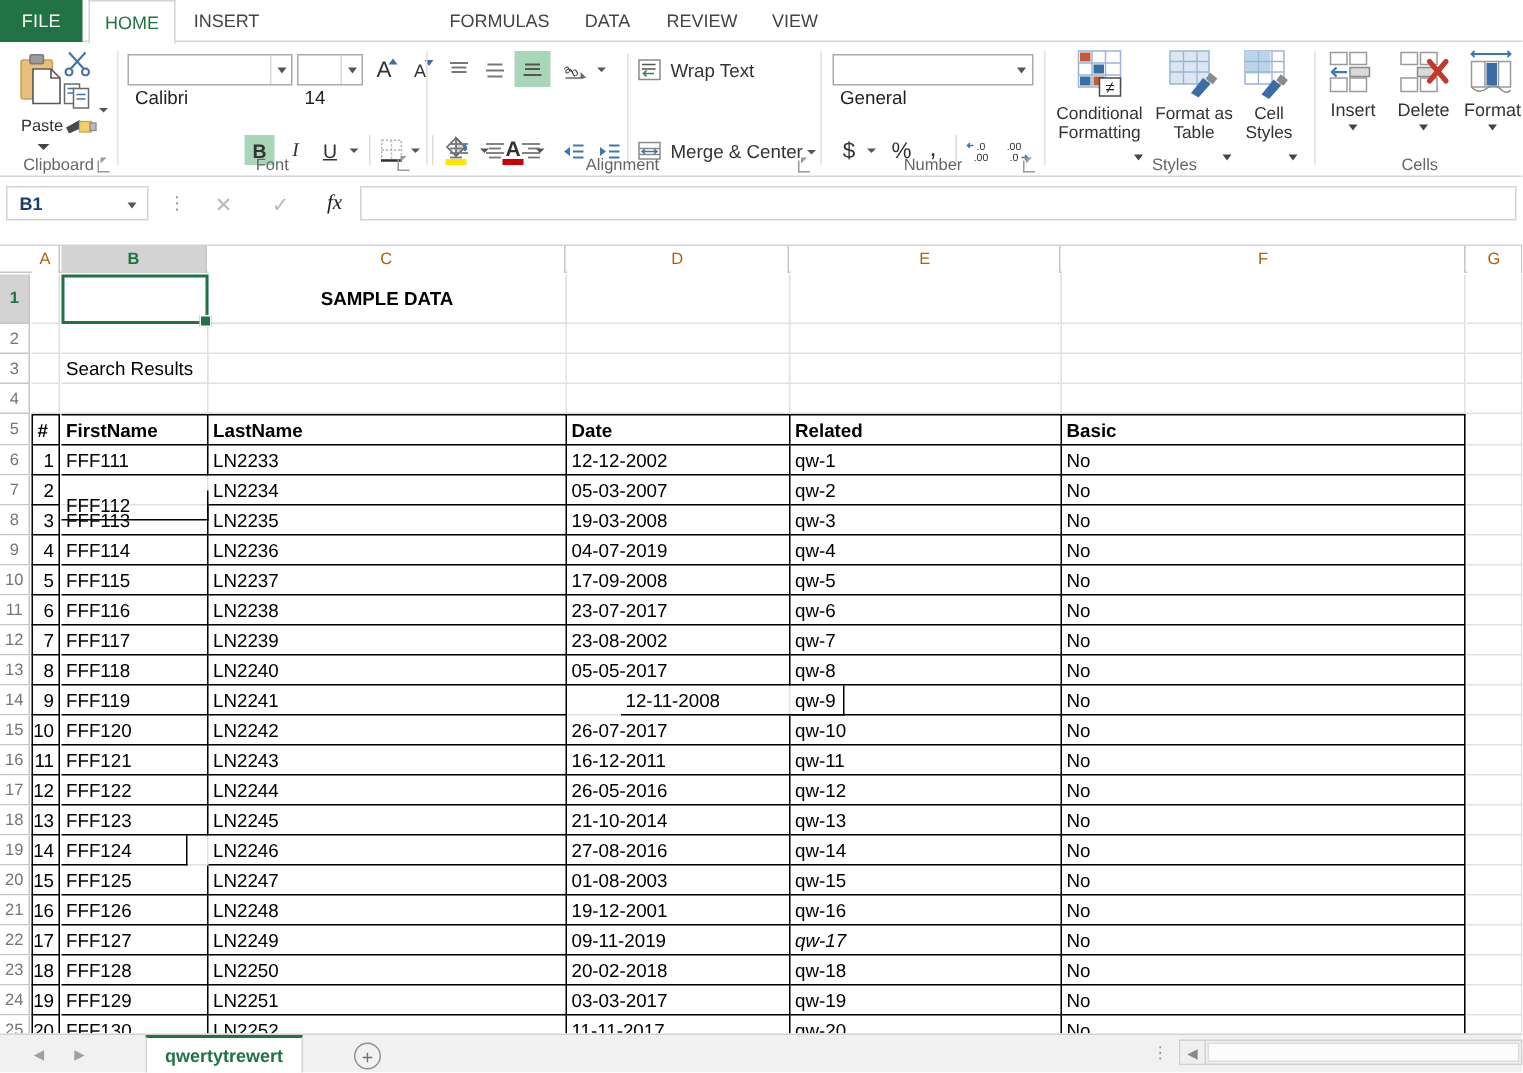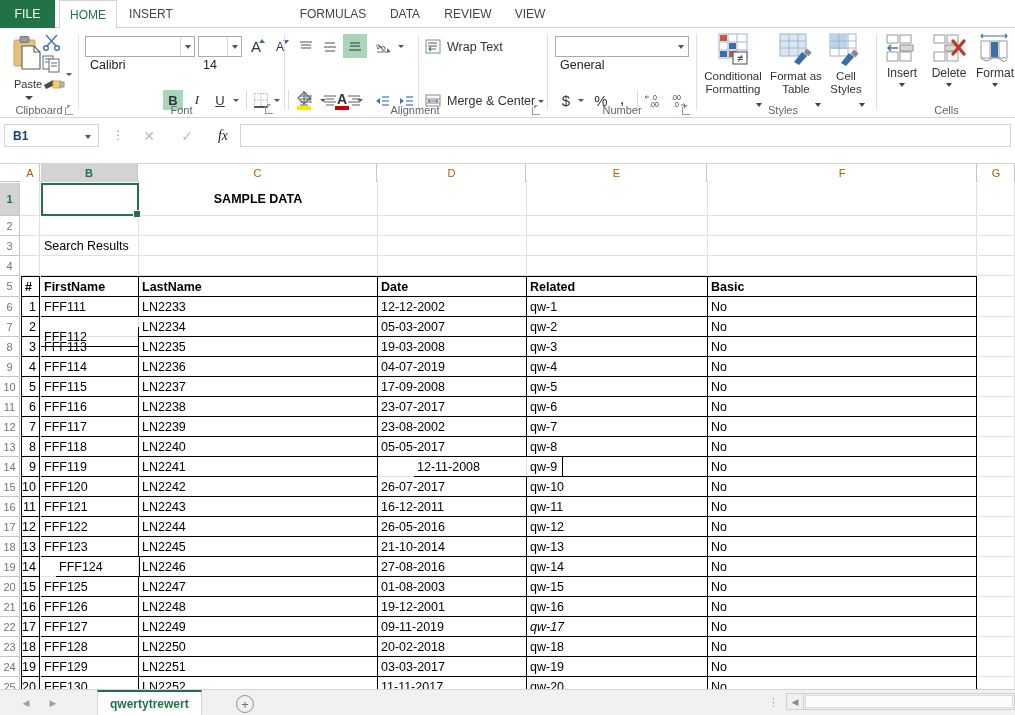--- a/index.html
+++ b/index.html
@@ -955,21 +955,21 @@
         <div class="cell tb" style="left: 378px; width: 149px; top: 353px; height: 20px;">26-05-2016</div>
         <div class="cell tb" style="left: 527px; width: 181px; top: 353px; height: 20px;">qw-12</div>
         <div class="cell tb" style="left: 708px; width: 269px; top: 353px; height: 20px;">No</div>
         <div class="cell tb tb-left right" style="left: 21px; width: 19px; top: 373px; height: 20px;">13</div>
         <div class="cell tb" style="left: 41px; width: 98px; top: 373px; height: 20px;">FFF123</div>
         <div class="cell tb" style="left: 139px; width: 239px; top: 373px; height: 20px;">LN2245</div>
         <div class="cell tb" style="left: 378px; width: 149px; top: 373px; height: 20px;">21-10-2014</div>
         <div class="cell tb" style="left: 527px; width: 181px; top: 373px; height: 20px;">qw-13</div>
         <div class="cell tb" style="left: 708px; width: 269px; top: 373px; height: 20px;">No</div>
         <div class="cell tb tb-left right" style="left: 21px; width: 19px; top: 393px; height: 20px;">14</div>
-        <div class="cell tb" style="left: 56px; width: 84px; top: 393px; height: 20px;">FFF124</div>
+        <div class="cell tb" style="left: 41px; width: 84px; top: 393px; height: 20px;">FFF124</div>
         <div class="cell tb" style="left: 139px; width: 239px; top: 393px; height: 20px;">LN2246</div>
         <div class="cell tb" style="left: 378px; width: 149px; top: 393px; height: 20px;">27-08-2016</div>
         <div class="cell tb" style="left: 527px; width: 181px; top: 393px; height: 20px;">qw-14</div>
         <div class="cell tb" style="left: 708px; width: 269px; top: 393px; height: 20px;">No</div>
         <div class="cell tb tb-left right" style="left: 21px; width: 19px; top: 413px; height: 20px;">15</div>
         <div class="cell tb" style="left: 41px; width: 98px; top: 413px; height: 20px;">FFF125</div>
         <div class="cell tb" style="left: 139px; width: 239px; top: 413px; height: 20px;">LN2247</div>
         <div class="cell tb" style="left: 378px; width: 149px; top: 413px; height: 20px;">01-08-2003</div>
         <div class="cell tb" style="left: 527px; width: 181px; top: 413px; height: 20px;">qw-15</div>
         <div class="cell tb" style="left: 708px; width: 269px; top: 413px; height: 20px;">No</div>

